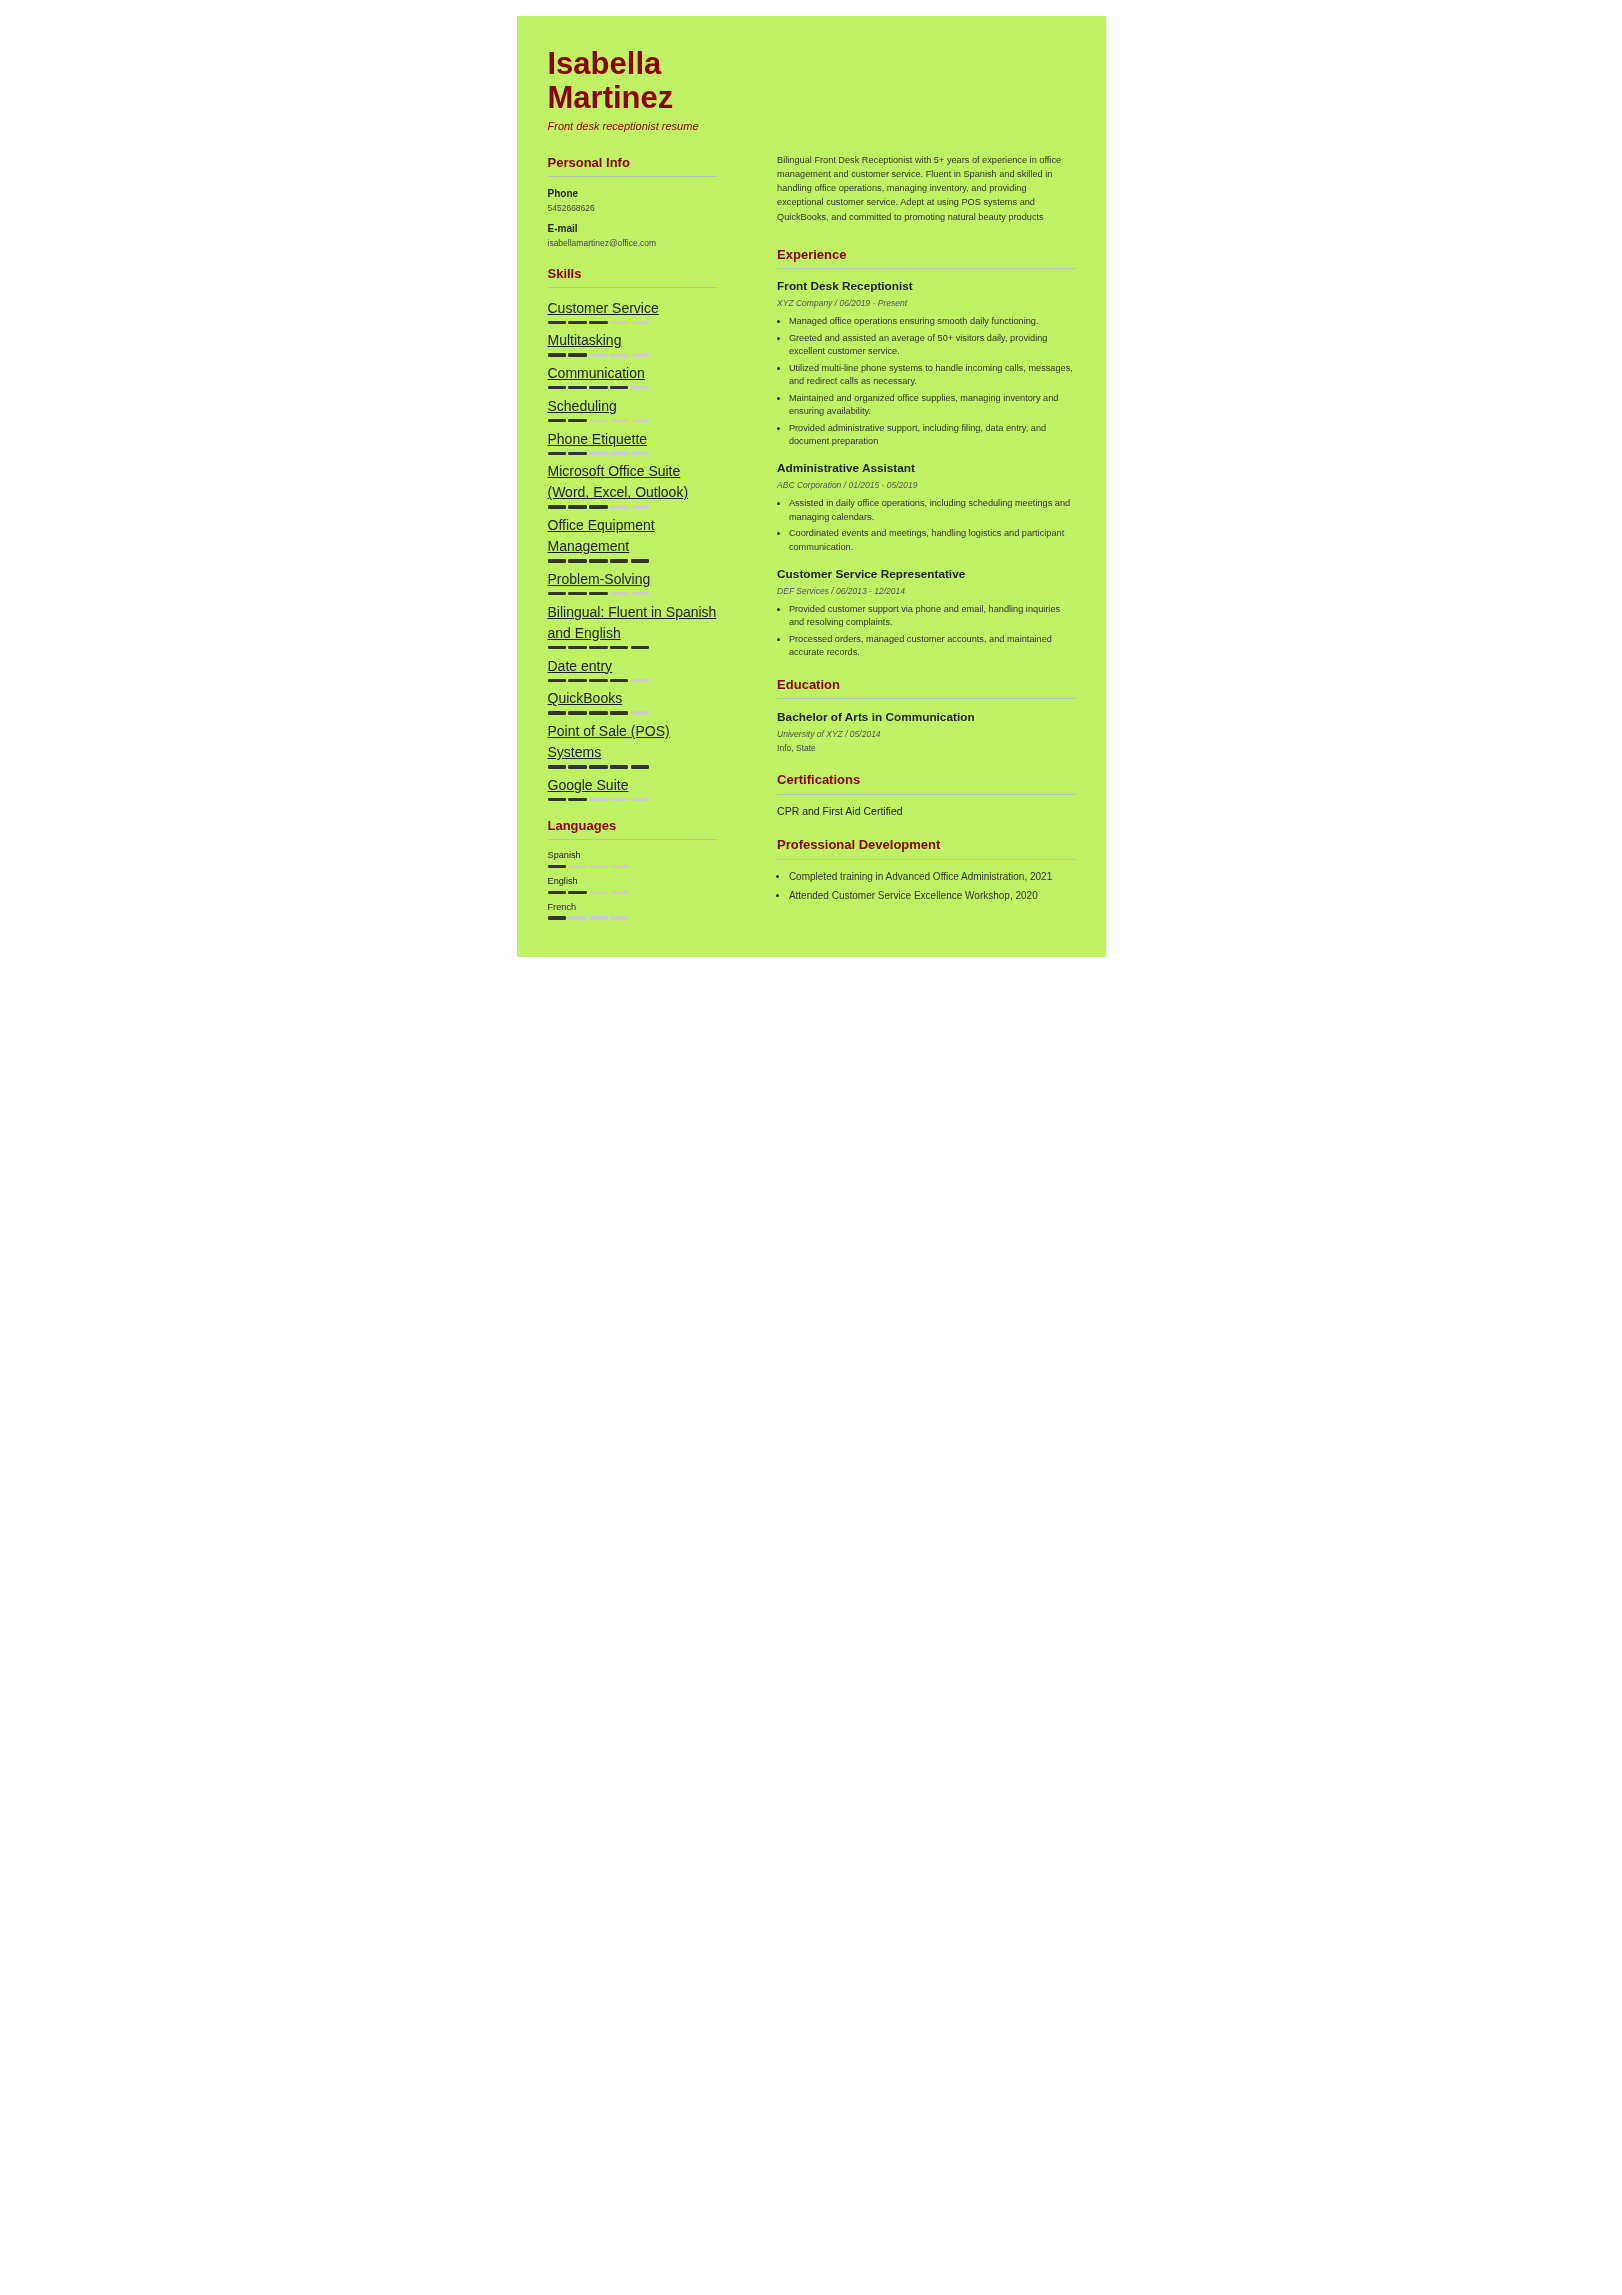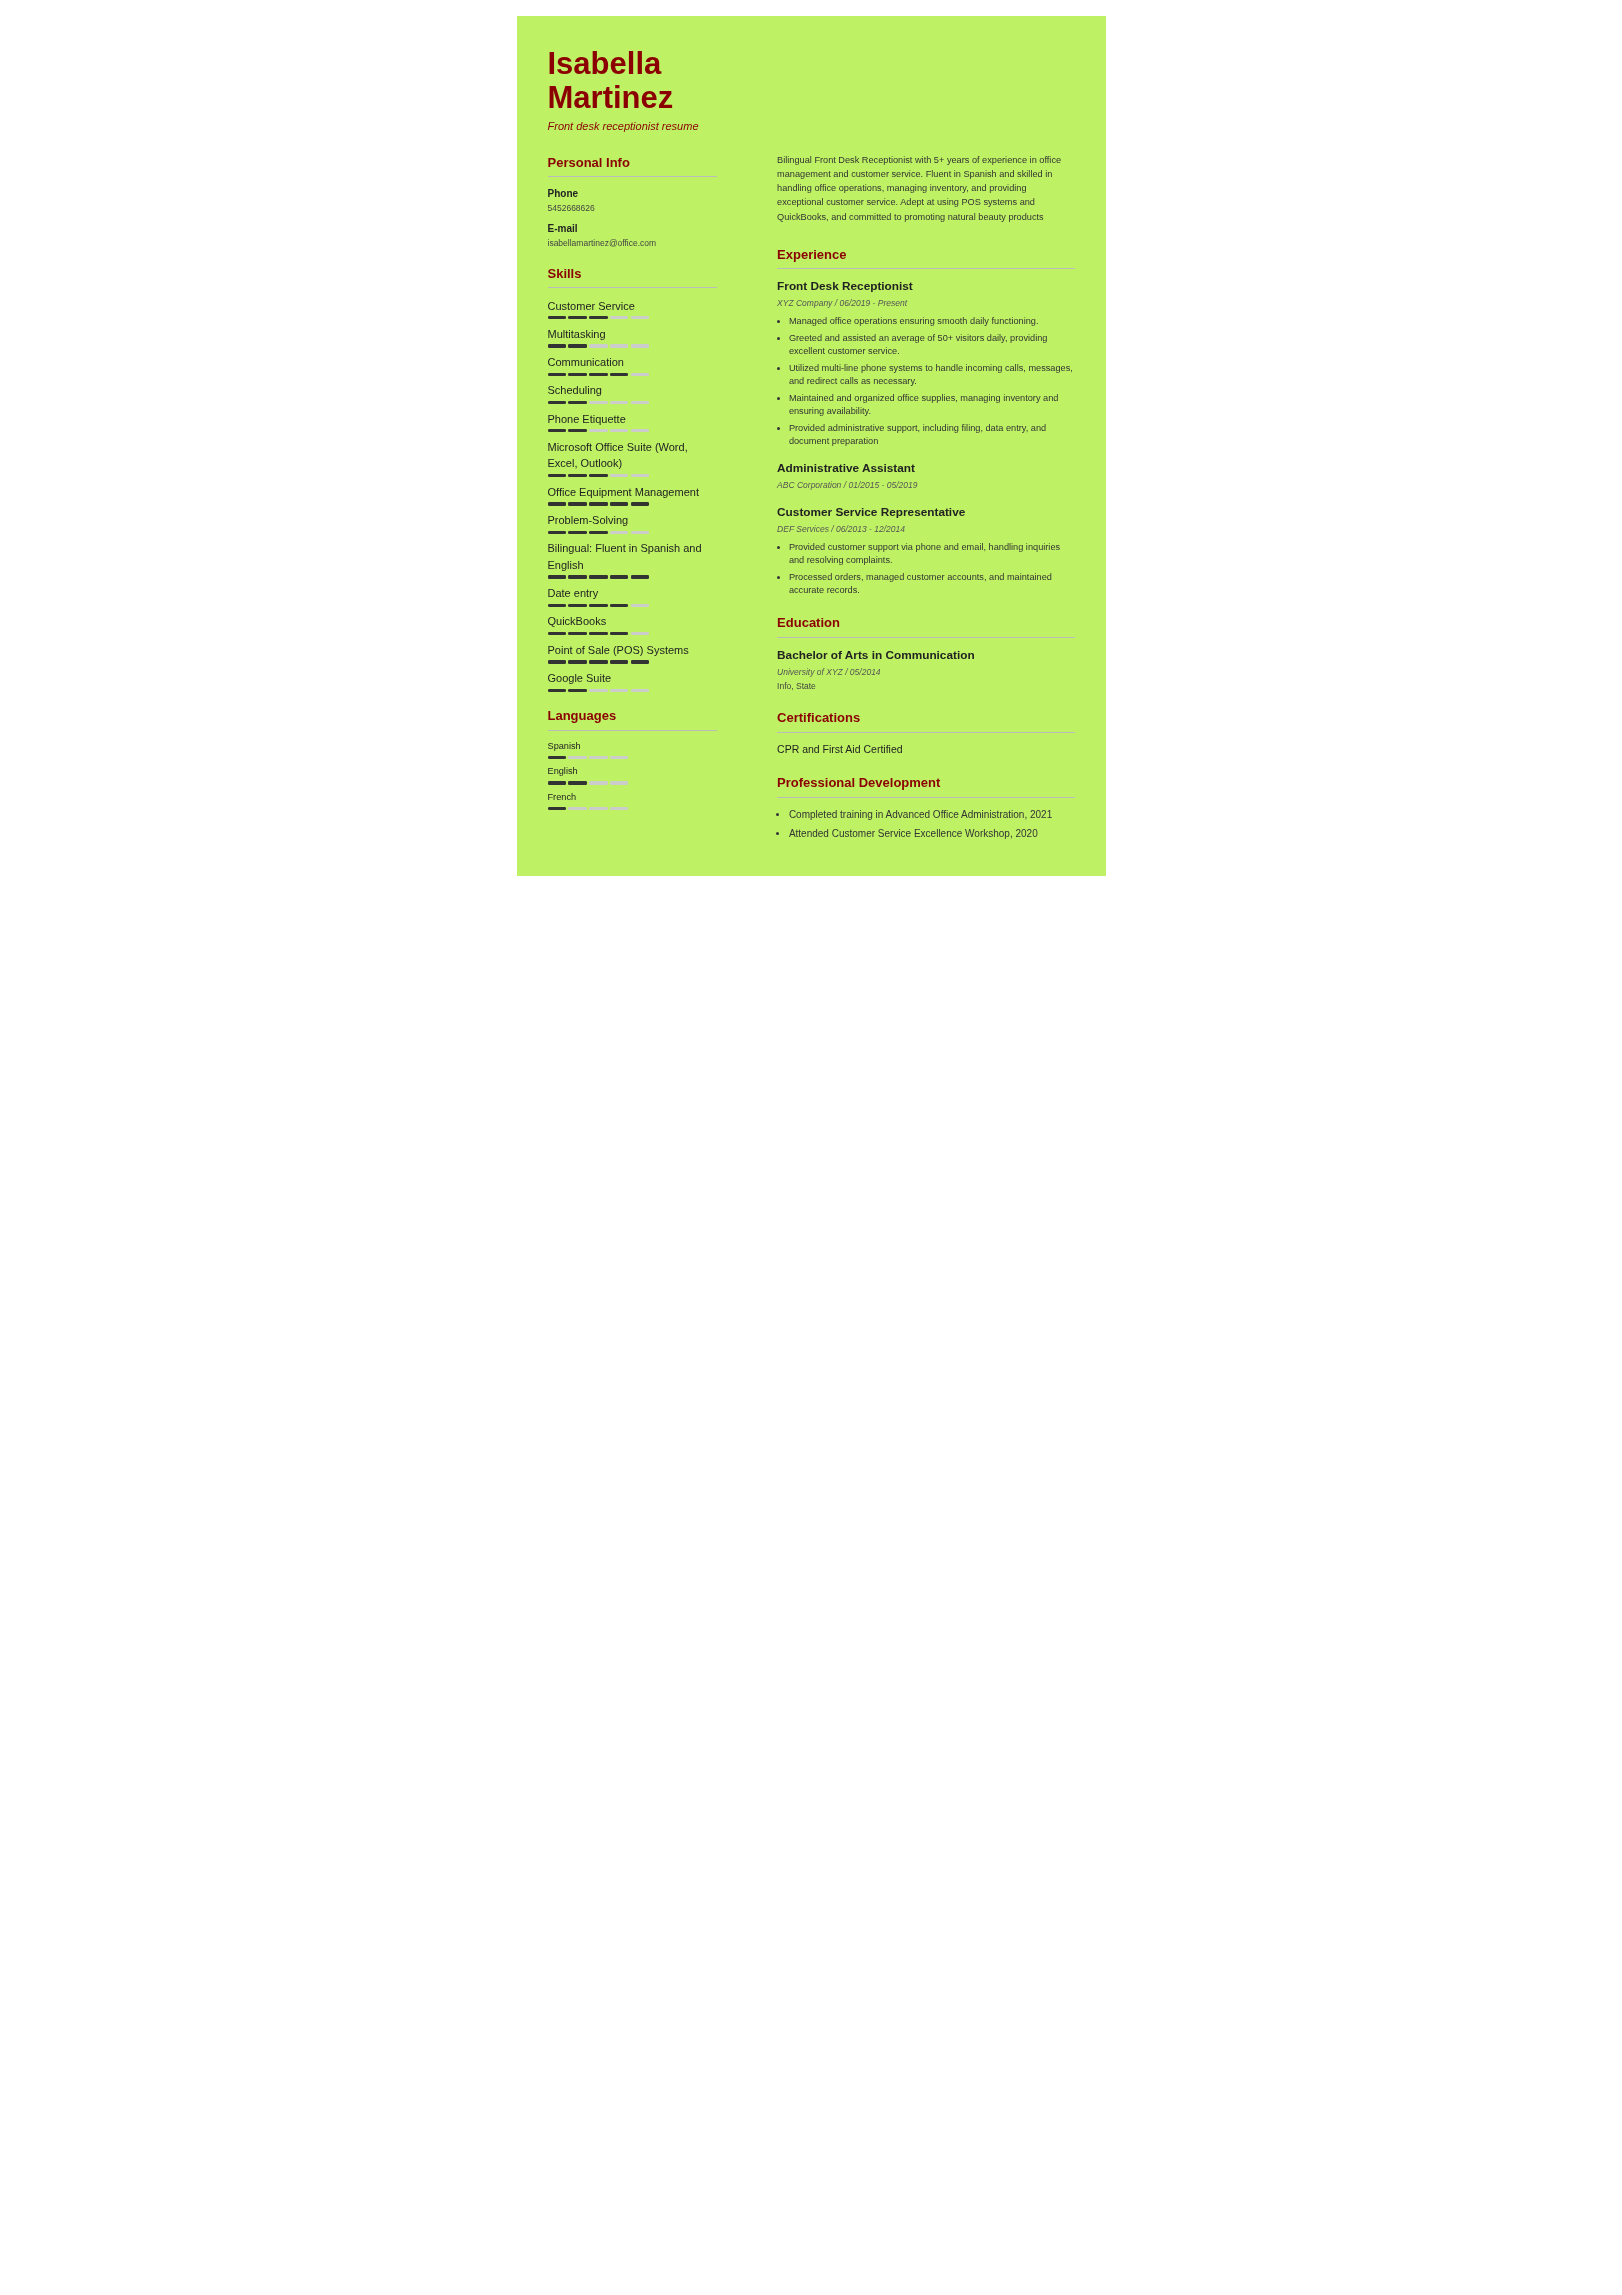--- a/index.html
+++ b/index.html
@@ -74,23 +74,24 @@
     .info-value {
       font-size: 8.5px;
       color: #444;
       margin-bottom: 3.9px;
     }
     
     .skill-item {
       margin-bottom: 6.5px;
     }
     .skill-name {
-      font-size: 11px;
+      font-size: 14px;
       color: #222;
       margin-bottom: 2px;
+      text-decoration: underline;
     }
     .skill-bars {
       display: flex;
       gap: 2.6px;
     }
     .skill-bar {
       height: 3.3px;
       width: 18.3px;
       border-radius: 1.3px;
     }
@@ -369,20 +370,24 @@
           <div class="exp-meta">XYZ Company /  06/2019 - Present</div>
           <ul class="exp-bullets">
             <li>Managed office operations ensuring smooth daily functioning.</li>
             <li>Greeted and assisted an average of 50+ visitors daily, providing excellent customer service.</li>
             <li>Utilized multi-line phone systems to handle incoming calls, messages, and redirect calls as necessary.</li>
             <li>Maintained and organized office supplies, managing inventory and ensuring availability.</li>
             <li>Provided administrative support, including filing, data entry, and document preparation</li>
           </ul>
           <div class="exp-title">Administrative Assistant</div>
           <div class="exp-meta">ABC Corporation /  01/2015 - 05/2019</div>
+          <ul class="exp-bullets">
+            <li>Assisted in daily office operations, including scheduling meetings and managing calendars.</li>
+            <li>Coordinated events and meetings, handling logistics and participant communication.</li>
+          </ul>
           <div class="exp-title">Customer Service Representative</div>
           <div class="exp-meta">DEF Services /  06/2013 - 12/2014</div>
           <ul class="exp-bullets">
             <li>Provided customer support via phone and email, handling inquiries and resolving complaints.</li>
             <li>Processed orders, managed customer accounts, and maintained accurate records.</li>
           </ul>
         </div>
 
       <div class="section-title">Education</div>
       <hr class="divider">

